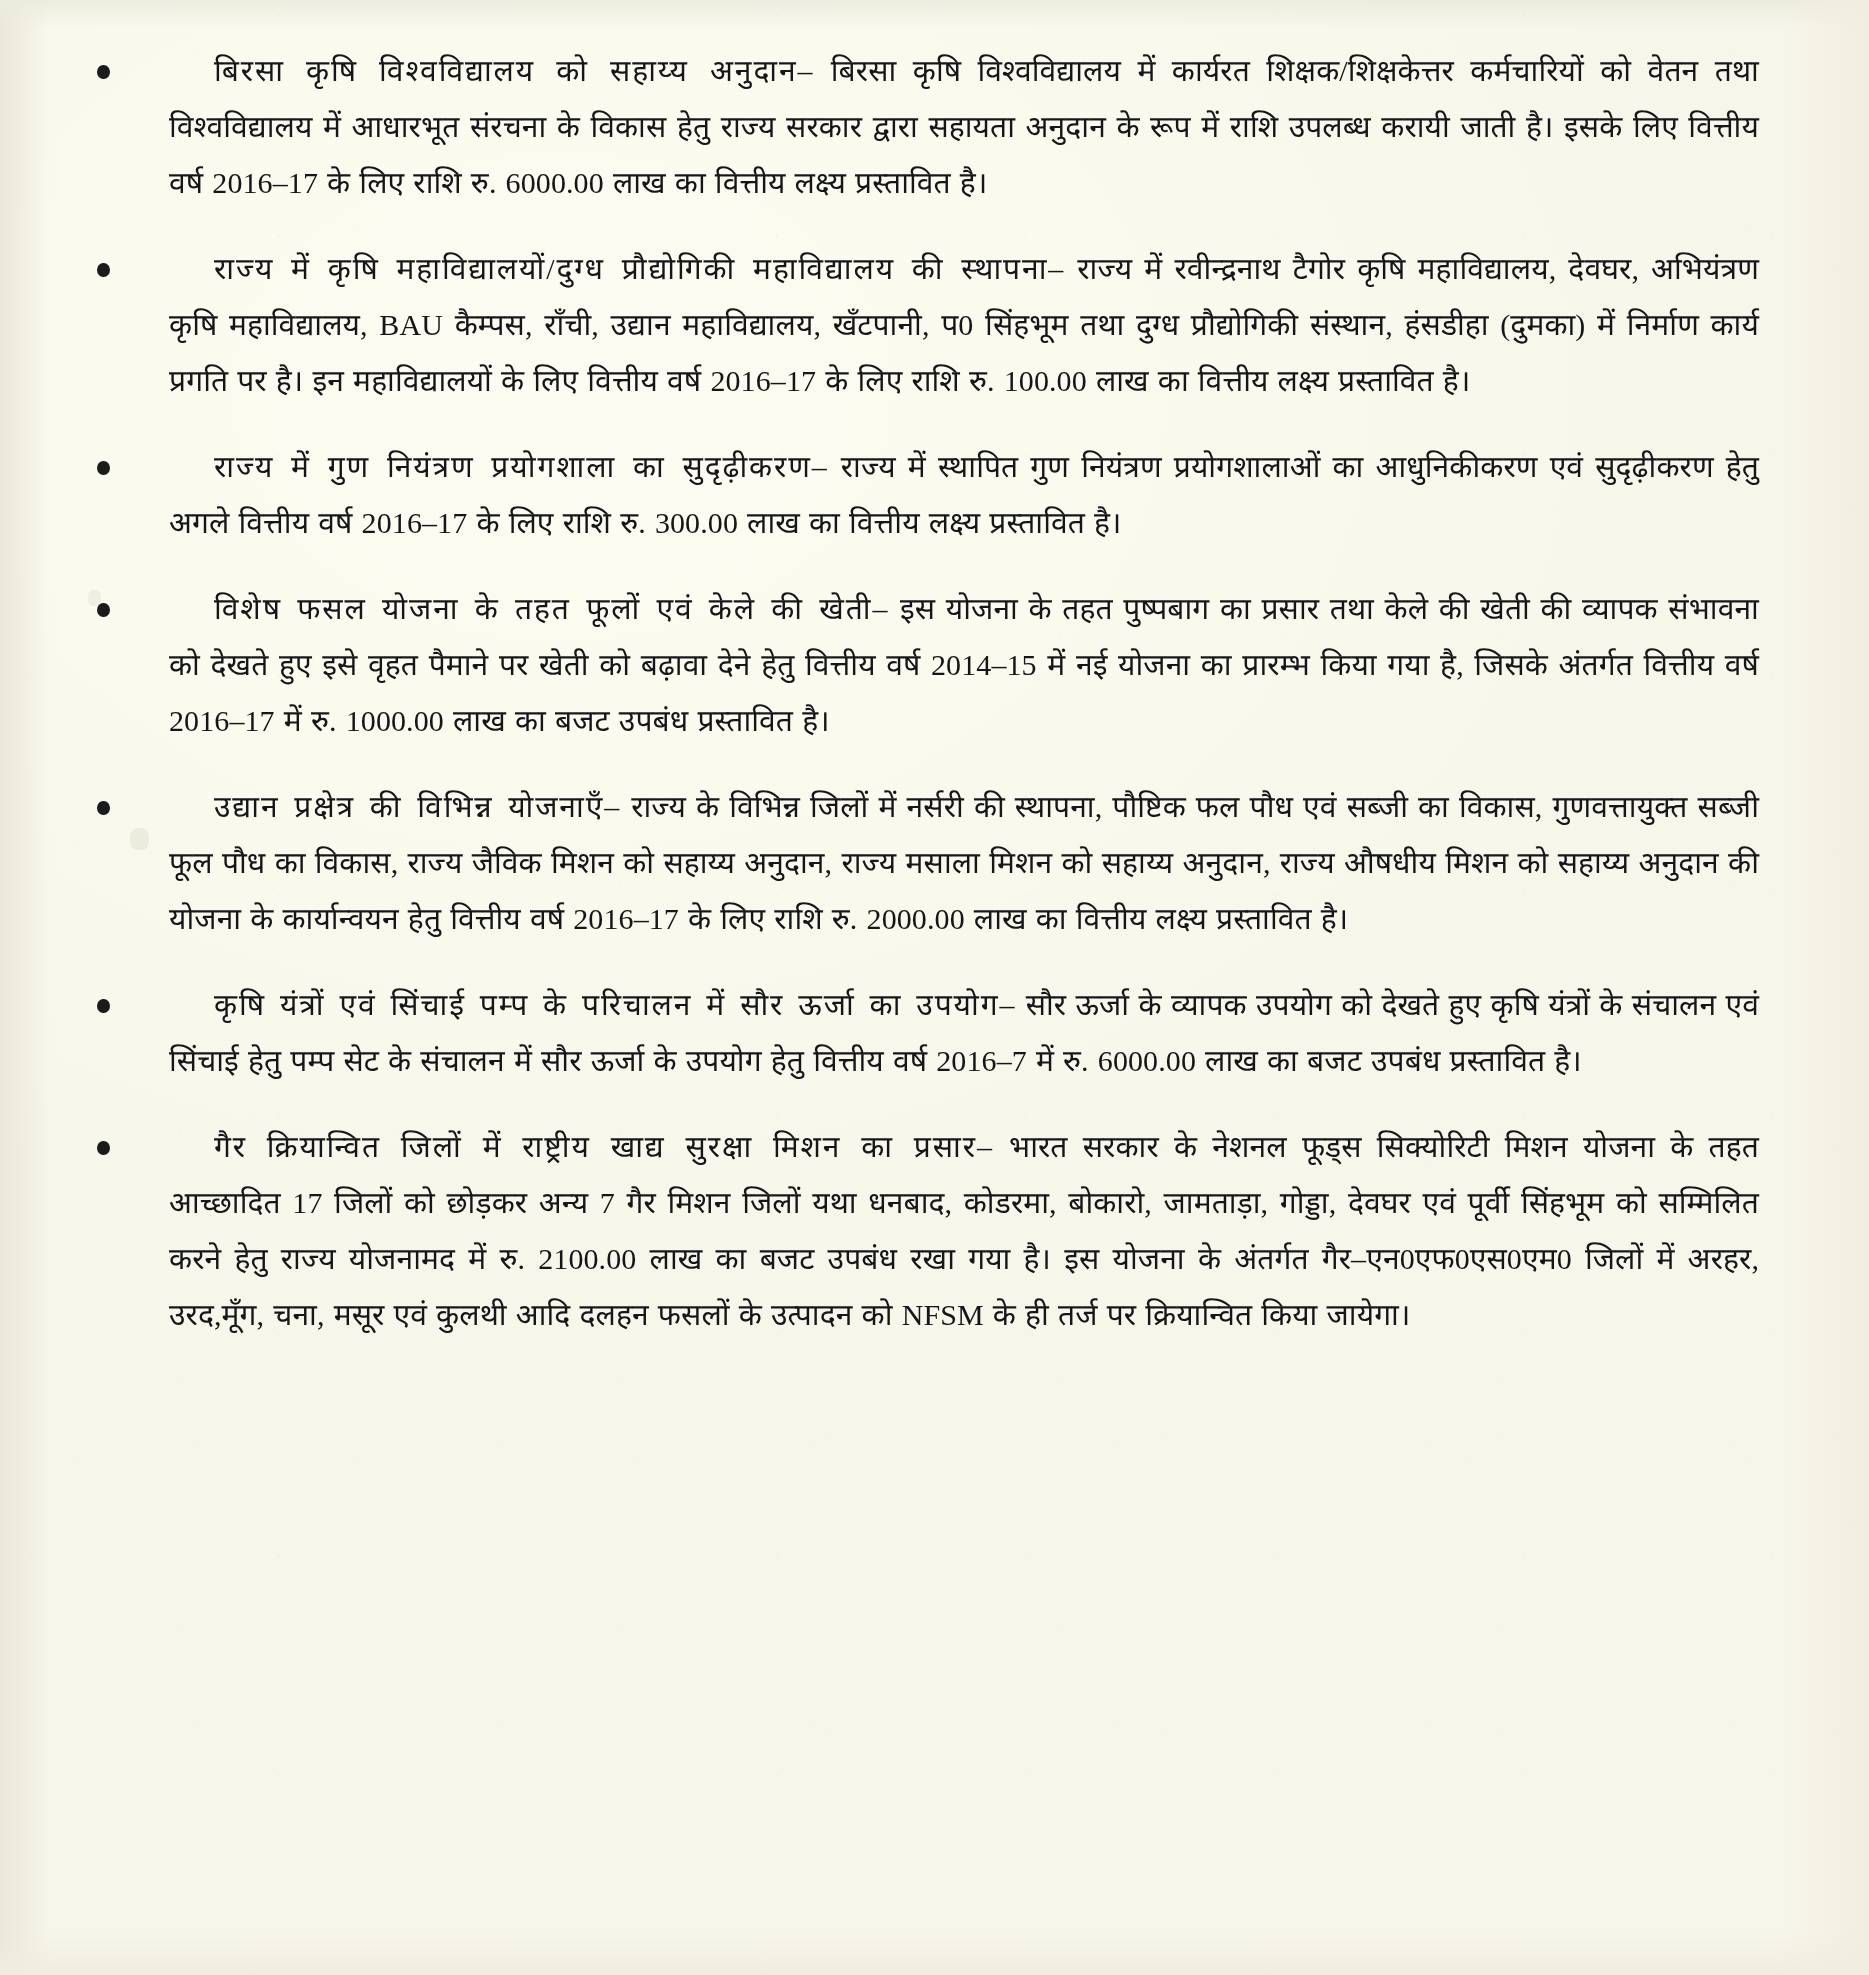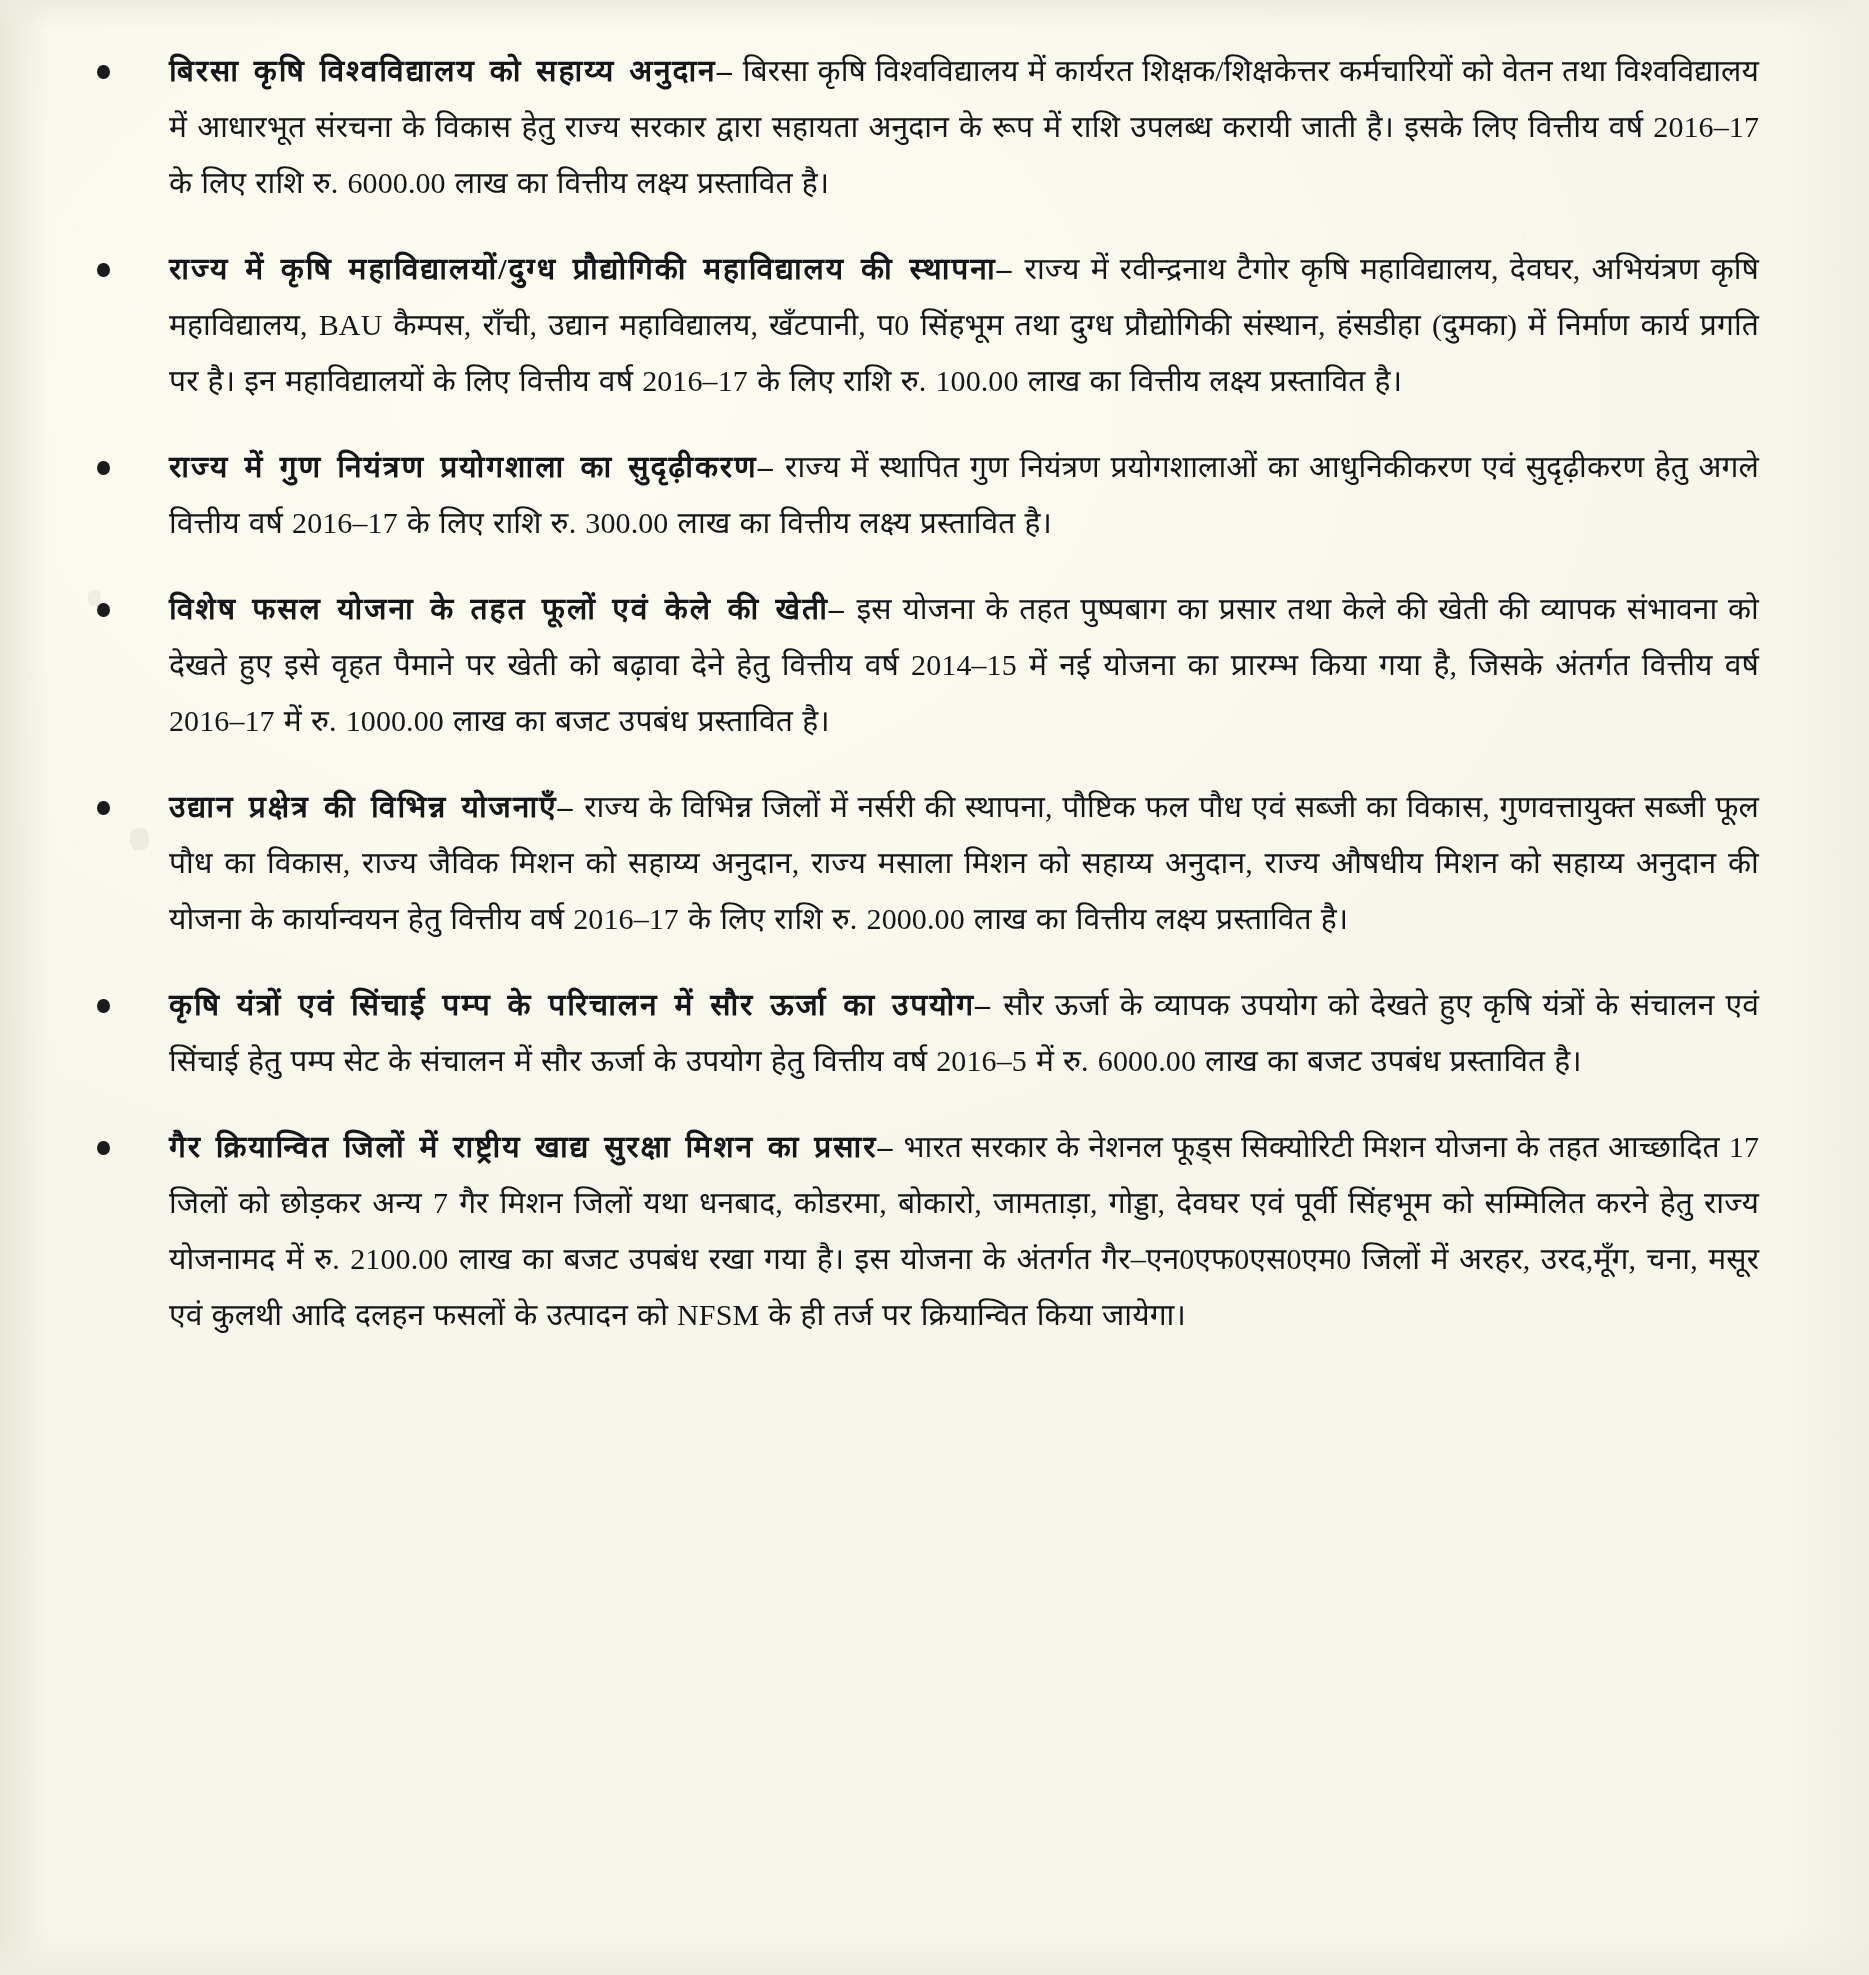--- a/index.html
+++ b/index.html
@@ -76,23 +76,24 @@
     font-size: 30px;
     line-height: 56px;
     color: #16161a;
     text-align: justify;
     text-justify: inter-word;
     word-spacing: 1.5px;
     letter-spacing: 0.1px;
   }
 
   .scheme-title {
-    font-weight: bold;
+    font-weight: normal;
     letter-spacing: 1.9px;
     word-spacing: 4.4px;
+    margin-left: 45px;
   }
 
   
   .grain {
     position: absolute;
     inset: 0;
     pointer-events: none;
     opacity: 0.5;
     background-image:
       radial-gradient(circle at 12% 7%, rgba(170,165,140,0.10) 0 1.1px, transparent 1.5px),
@@ -150,21 +151,21 @@
       <p class="bullet-body"><span class="scheme-title">विशेष फसल योजना के तहत फूलों एवं केले की खेती–</span><span> इस योजना के तहत पुष्पबाग का प्रसार तथा केले की खेती की व्यापक संभावना को देखते हुए इसे वृहत पैमाने पर खेती को बढ़ावा देने हेतु वित्तीय वर्ष 2014–15 में नई योजना का प्रारम्भ किया गया है, जिसके अंतर्गत वित्तीय वर्ष 2016–17 में रु. 1000.00 लाख का बजट उपबंध प्रस्तावित है।</span></p>
     </div>
 
     <div class="bullet-item">
       <span class="bullet-marker"></span>
       <p class="bullet-body"><span class="scheme-title">उद्यान प्रक्षेत्र की विभिन्न योजनाएँ–</span><span> राज्य के विभिन्न जिलों में नर्सरी की स्थापना, पौष्टिक फल पौध एवं सब्जी का विकास, गुणवत्तायुक्त सब्जी फूल पौध का विकास, राज्य जैविक मिशन को सहाय्य अनुदान, राज्य मसाला मिशन को सहाय्य अनुदान, राज्य औषधीय मिशन को सहाय्य अनुदान की योजना के कार्यान्वयन हेतु वित्तीय वर्ष 2016–17 के लिए राशि रु. 2000.00 लाख का वित्तीय लक्ष्य प्रस्तावित है।</span></p>
     </div>
 
     <div class="bullet-item">
       <span class="bullet-marker"></span>
-      <p class="bullet-body"><span class="scheme-title">कृषि यंत्रों एवं सिंचाई पम्प के परिचालन में सौर ऊर्जा का उपयोग–</span><span> सौर ऊर्जा के व्यापक उपयोग को देखते हुए कृषि यंत्रों के संचालन एवं सिंचाई हेतु पम्प सेट के संचालन में सौर ऊर्जा के उपयोग हेतु वित्तीय वर्ष 2016–5 में रु. 6000.00 लाख का बजट उपबंध प्रस्तावित है।</span></p>
+      <p class="bullet-body"><span class="scheme-title">कृषि यंत्रों एवं सिंचाई पम्प के परिचालन में सौर ऊर्जा का उपयोग–</span><span> सौर ऊर्जा के व्यापक उपयोग को देखते हुए कृषि यंत्रों के संचालन एवं सिंचाई हेतु पम्प सेट के संचालन में सौर ऊर्जा के उपयोग हेतु वित्तीय वर्ष 2016–7 में रु. 6000.00 लाख का बजट उपबंध प्रस्तावित है।</span></p>
     </div>
 
     <div class="bullet-item">
       <span class="bullet-marker"></span>
       <p class="bullet-body"><span class="scheme-title">गैर क्रियान्वित जिलों में राष्ट्रीय खाद्य सुरक्षा मिशन का प्रसार–</span><span> भारत सरकार के नेशनल फूड्स सिक्योरिटी मिशन योजना के तहत आच्छादित 17 जिलों को छोड़कर अन्य 7 गैर मिशन जिलों यथा धनबाद, कोडरमा, बोकारो, जामताड़ा, गोड्डा, देवघर एवं पूर्वी सिंहभूम को सम्मिलित करने हेतु राज्य योजनामद में रु. 2100.00 लाख का बजट उपबंध रखा गया  है। इस योजना के अंतर्गत गैर–एन0एफ0एस0एम0 जिलों में अरहर, उरद,मूँग, चना, मसूर एवं कुलथी आदि दलहन फसलों के उत्पादन को NFSM के ही तर्ज पर क्रियान्वित किया जायेगा।</span></p>
     </div>
 
   </div>
 
   <div class="grain"></div>

